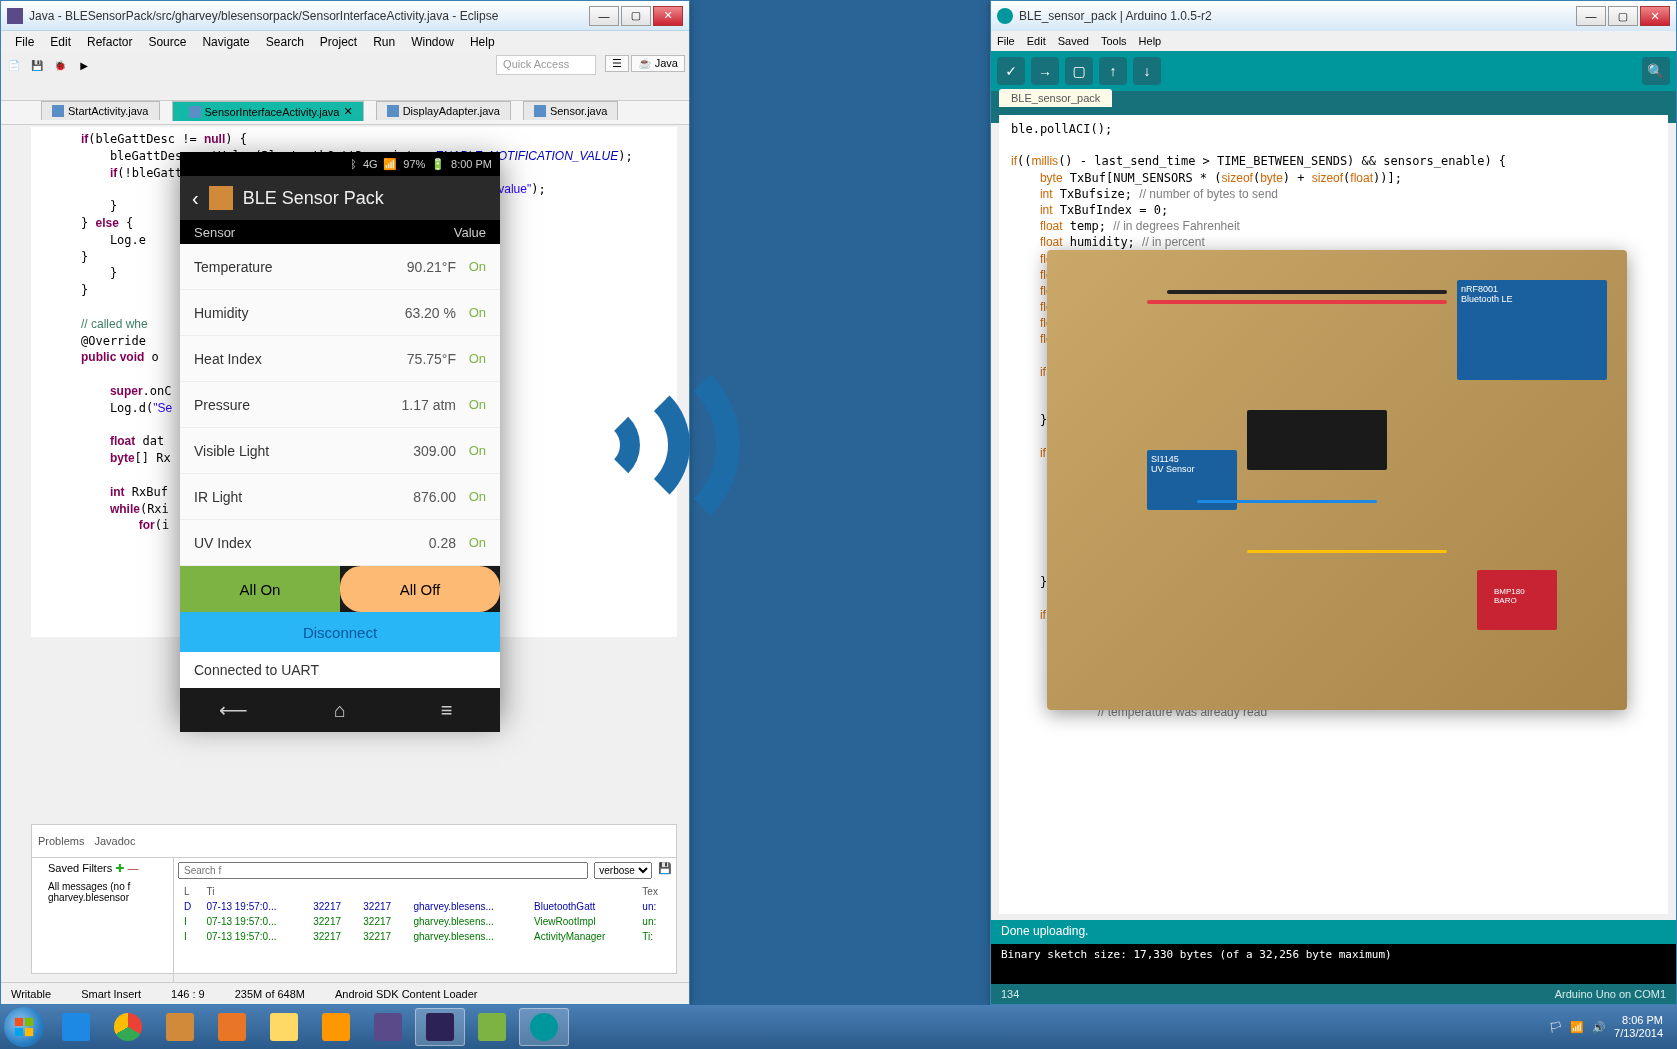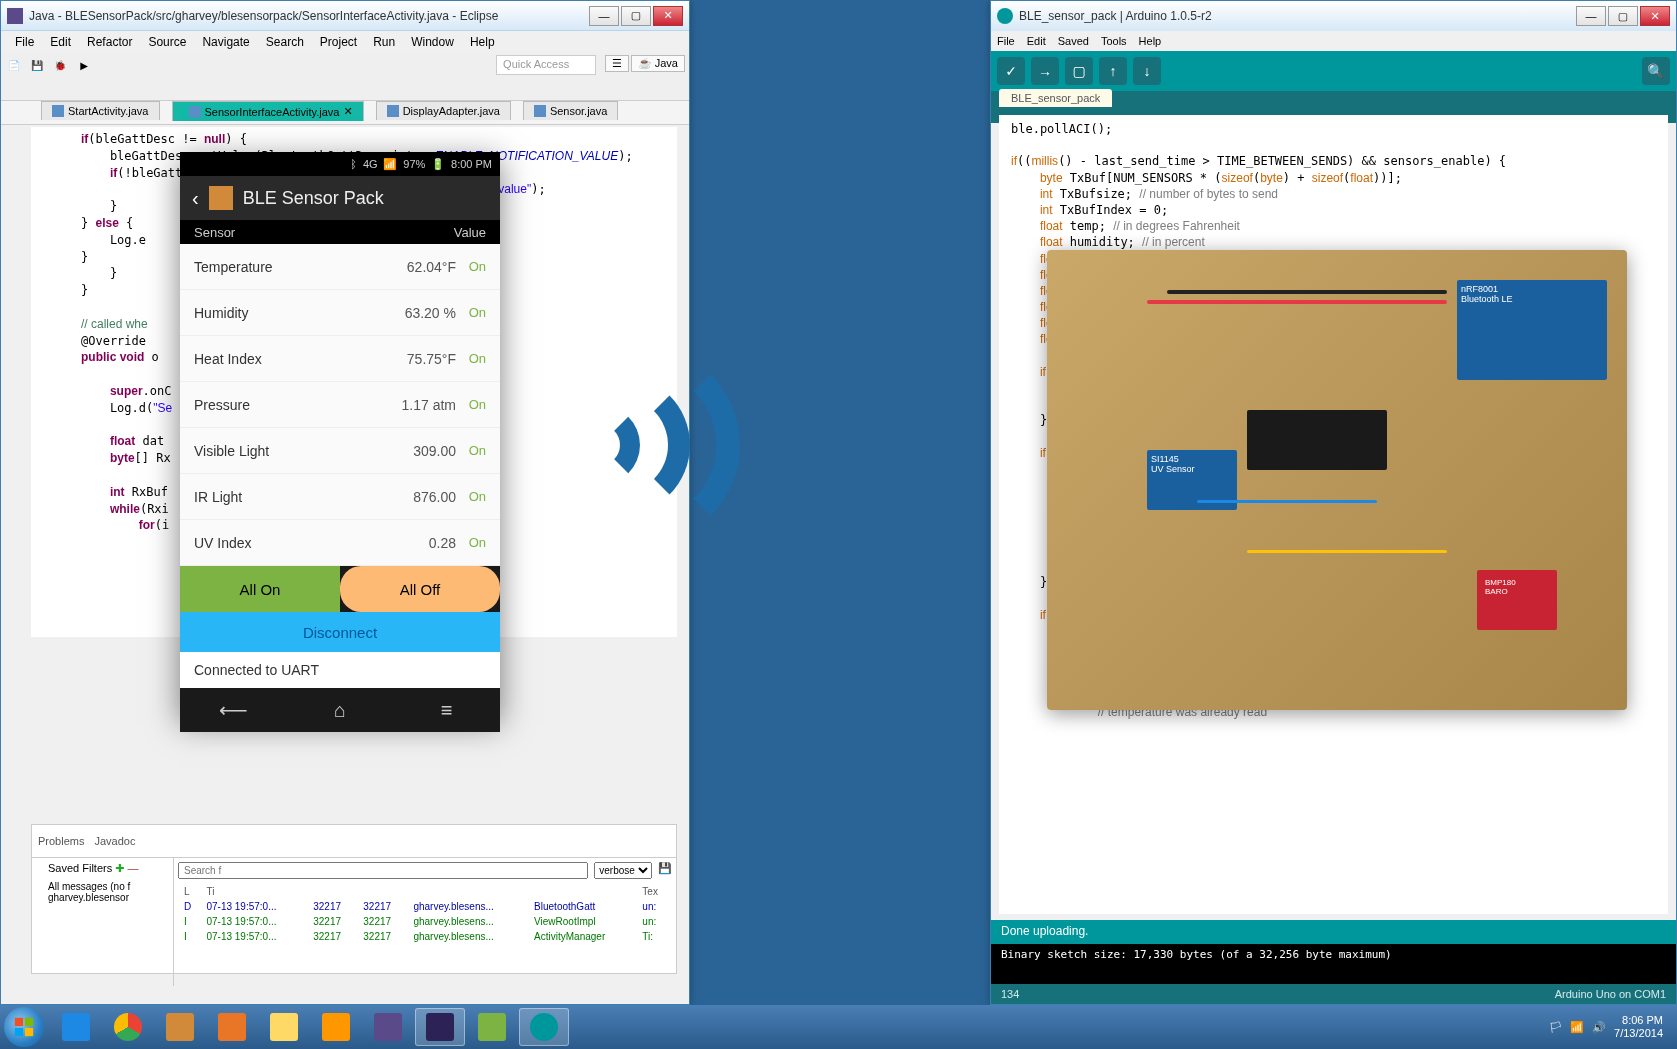--- a/index.html
+++ b/index.html
@@ -73,21 +73,21 @@
 .arduino-footer { position: absolute; bottom: 0; left: 0; right: 0; height: 20px; background: #16717a; color: #d3e9ea; font-size: 11px; display: flex; align-items: center; padding: 0 10px; }
 .arduino-footer span:last-child { margin-left: auto; }
 
 
 .circuit-board { position: absolute; right: 50px; top: 250px; width: 580px; height: 460px; background: linear-gradient(135deg, #c9a86a 0%, #b89558 50%, #a88548 100%); border-radius: 4px; box-shadow: 0 4px 20px rgba(0,0,0,0.4); overflow: hidden; }
 .board-chip { position: absolute; background: #1a1a1a; border-radius: 2px; }
 .board-chip.main { left: 200px; top: 160px; width: 140px; height: 60px; }
 .board-blue { position: absolute; background: #1a5f9e; color: #fff; font-size: 9px; padding: 4px; border-radius: 2px; }
 .board-blue.bt { right: 20px; top: 30px; width: 150px; height: 100px; }
 .board-blue.uv { left: 100px; top: 200px; width: 90px; height: 60px; }
-.board-red { position: absolute; right: 70px; bottom: 80px; width: 80px; height: 60px; background: #c82333; color: #fff; font-size: 8px; padding: 8px; border-radius: 2px; }
+.board-red { position: absolute; right: 70px; bottom: 80px; width: 80px; height: 60px; background: #c82333; color: #fff; font-size: 8px; padding: 17px; border-radius: 2px; }
 .wire { position: absolute; border-radius: 2px; }
 .wire.red { background: #e63946; }
 .wire.black { background: #222; }
 .wire.yellow { background: #ffc107; }
 .wire.blue { background: #1d89e4; }
 
 
 .phone { position: absolute; left: 180px; top: 152px; width: 320px; height: 564px; background: #1a1a1a; box-shadow: 0 8px 30px rgba(0,0,0,0.5); z-index: 100; }
 .phone-status { height: 24px; background: #000; color: #ccc; display: flex; align-items: center; justify-content: flex-end; padding: 0 8px; font-size: 11px; gap: 6px; }
 .phone-header { height: 44px; background: #2a2a2a; display: flex; align-items: center; padding: 0 12px; color: #eee; font-size: 18px; gap: 10px; }
@@ -265,20 +265,27 @@
                 <td>gharvey.blesens...</td>
                 <td>ActivityManager</td>
                 <td>Ti:</td>
               </tr>
         </tbody>
           </table>
       </div>
     </div>
   </div>
 
+  <div class="eclipse-status">
+    <span>Writable</span>
+    <span>Smart Insert</span>
+    <span>146 : 9</span>
+    <span>235M of 648M</span>
+    <span>Android SDK Content Loader</span>
+  </div>
 </div>
 
 <div class="arduino-window">
   <div class="arduino-titlebar">
     <div class="arduino-title-icon"></div>
     <div class="arduino-title">BLE_sensor_pack | Arduino 1.0.5-r2</div>
     <div class="win-btns">
       <div class="win-btn min">—</div>
       <div class="win-btn max">▢</div>
       <div class="win-btn close">✕</div>
@@ -382,21 +389,21 @@
     <div class="phone-app-icon"></div>
     <span>BLE Sensor Pack</span>
   </div>
   <div class="phone-col-header">
     <span>Sensor</span>
     <span>Value</span>
   </div>
   <div class="phone-list">
     <div class="phone-row">
         <span class="sname">Temperature</span>
-        <span class="sval">62.04°F</span>
+        <span class="sval">90.21°F</span>
         <span class="son">On</span>
       </div>
     <div class="phone-row">
         <span class="sname">Humidity</span>
         <span class="sval">63.20 %</span>
         <span class="son">On</span>
       </div>
     <div class="phone-row">
         <span class="sname">Heat Index</span>
         <span class="sval">75.75°F</span>

